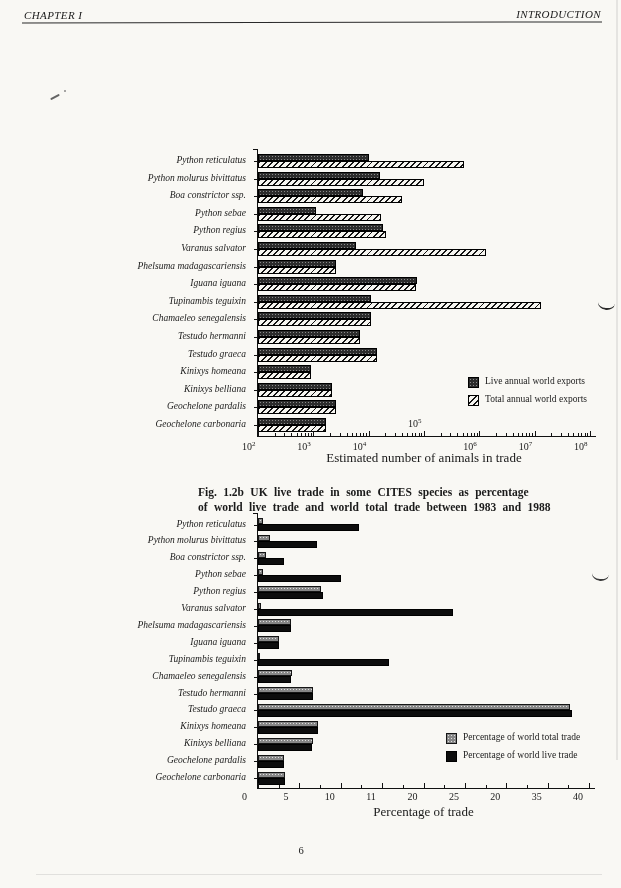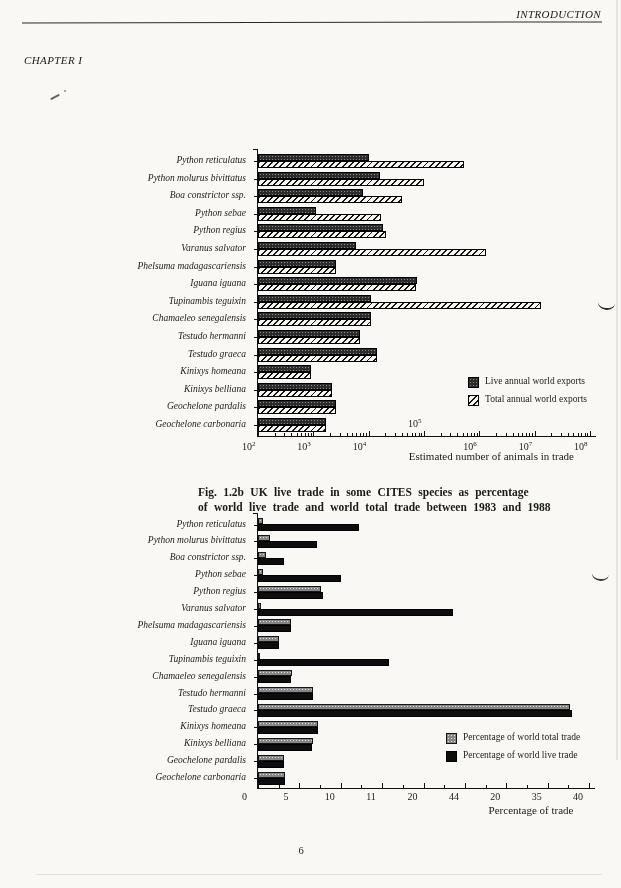--- a/index.html
+++ b/index.html
@@ -1,40 +1,40 @@
 <!DOCTYPE html>
 <html><head>
 <meta charset="utf-8">
 <style>
   html,body{margin:0;padding:0;background:#6e6e6e;}
   .page{position:relative;width:621px;height:888px;margin:0 auto;background:#f9f8f4;
         font-family:"Liberation Serif","DejaVu Serif",serif;color:#1a1a1a;overflow:hidden;}
   .abs{position:absolute;}
   
   .hdr{position:absolute;font-style:italic;font-size:11px;letter-spacing:.4px;white-space:nowrap;}
-  #hdrL{left:24px;top:9px;margin-top:45px;}
+  #hdrL{left:24px;top:9px;}
   #hdrR{right:20px;top:8px;}
   #hdrRule{position:absolute;left:22px;top:22px;width:580px;height:1px;background:#2a2a2a;transform:rotate(-0.12deg);}
   
   .fig-title{position:absolute;font-weight:bold;font-size:11.5px;line-height:14.5px;word-spacing:3.5px;}
   #titleA{left:238px;top:120px;width:352px;}
   #titleB{left:198px;top:485px;width:406px;}
   
   .species-label{position:absolute;font-style:italic;font-size:9.5px;line-height:11px;text-align:right;white-space:nowrap;}
   .bar{position:absolute;box-sizing:border-box;}
   .patt-a-live{background-color:#2c2c2c;background-image:radial-gradient(circle,#8a8a8a 0.8px,rgba(0,0,0,0) 1px);background-size:3px 3px;border:1px solid #000;}
   .patt-a-total{background-color:#f6f5f0;background-image:repeating-linear-gradient(135deg,#151515 0 1.4px,rgba(0,0,0,0) 1.4px 4.4px);border:1px solid #000;}
   .patt-b-total{background-color:#878787;background-image:radial-gradient(circle,#dedede 0.8px,rgba(0,0,0,0) 1px);background-size:3px 3px;border:1px solid #161616;}
   .patt-b-live{background-color:#0d0d0d;border:1px solid #000;}
   .axis{position:absolute;background:#111;}
   .tick{position:absolute;background:#111;width:1px;}
   .ytick{position:absolute;background:#111;height:1px;}
   .tick-label{position:absolute;font-size:10px;line-height:11px;white-space:nowrap;}
   .sup{font-size:7px;vertical-align:4px;}
-  .xlabel{position:absolute;font-size:11px;text-align:right;}
+  .xlabel{position:absolute;font-size:13px;text-align:center;}
   .legend-swatch{position:absolute;width:9px;height:9px;}
   .legend-label{position:absolute;font-size:9.5px;line-height:11px;white-space:nowrap;}
   
   #pageNum{position:absolute;left:290px;top:845px;width:22px;text-align:center;font-size:10.5px;}
   
   .artifact{position:absolute;}
   #art-pen{left:50px;top:96px;width:10px;height:2px;background:#4a4a4a;transform:rotate(-28deg);border-radius:1px;opacity:.85;}
   #art-dot{left:64px;top:90px;width:2px;height:2px;background:#8a8a8a;border-radius:50%;}
   #art-curve1{left:598px;top:296px;width:17px;height:12px;border:0;border-bottom:2px solid #2a2a2a;border-radius:50%;transform:rotate(6deg);}
   #art-curve2{left:592px;top:567px;width:17px;height:12px;border:0;border-bottom:2px solid #3a3a3a;border-radius:50%;transform:rotate(6deg);}
@@ -266,21 +266,21 @@
       <div class="tick-label" style="left: 242px; top: 791px; width: 32px;">0</div>
       <div class="tick" style="left: 299.375px; top: 783px; height: 5px;"></div>
       <div class="tick-label" style="left: 283.375px; top: 791px; width: 32px;">5</div>
       <div class="tick" style="left: 340.75px; top: 783px; height: 5px;"></div>
       <div class="tick-label" style="left: 324.75px; top: 791px; width: 32px;">10</div>
       <div class="tick" style="left: 382.125px; top: 783px; height: 5px;"></div>
       <div class="tick-label" style="left: 366.125px; top: 791px; width: 32px;">11</div>
       <div class="tick" style="left: 423.5px; top: 783px; height: 5px;"></div>
       <div class="tick-label" style="left: 407.5px; top: 791px; width: 32px;">20</div>
       <div class="tick" style="left: 464.875px; top: 783px; height: 5px;"></div>
-      <div class="tick-label" style="left: 448.875px; top: 791px; width: 32px;">44</div>
+      <div class="tick-label" style="left: 448.875px; top: 791px; width: 32px;">25</div>
       <div class="tick" style="left: 506.25px; top: 783px; height: 5px;"></div>
       <div class="tick-label" style="left: 490.25px; top: 791px; width: 32px;">20</div>
       <div class="tick" style="left: 547.625px; top: 783px; height: 5px;"></div>
       <div class="tick-label" style="left: 531.625px; top: 791px; width: 32px;">35</div>
       <div class="tick" style="left: 589px; top: 783px; height: 5px;"></div>
       <div class="tick-label" style="left: 573px; top: 791px; width: 32px;">40</div>
       <div class="tick" style="left: 278.688px; top: 785px; height: 3px;"></div>
       <div class="tick" style="left: 320.062px; top: 785px; height: 3px;"></div>
       <div class="tick" style="left: 361.438px; top: 785px; height: 3px;"></div>
       <div class="tick" style="left: 402.812px; top: 785px; height: 3px;"></div>

